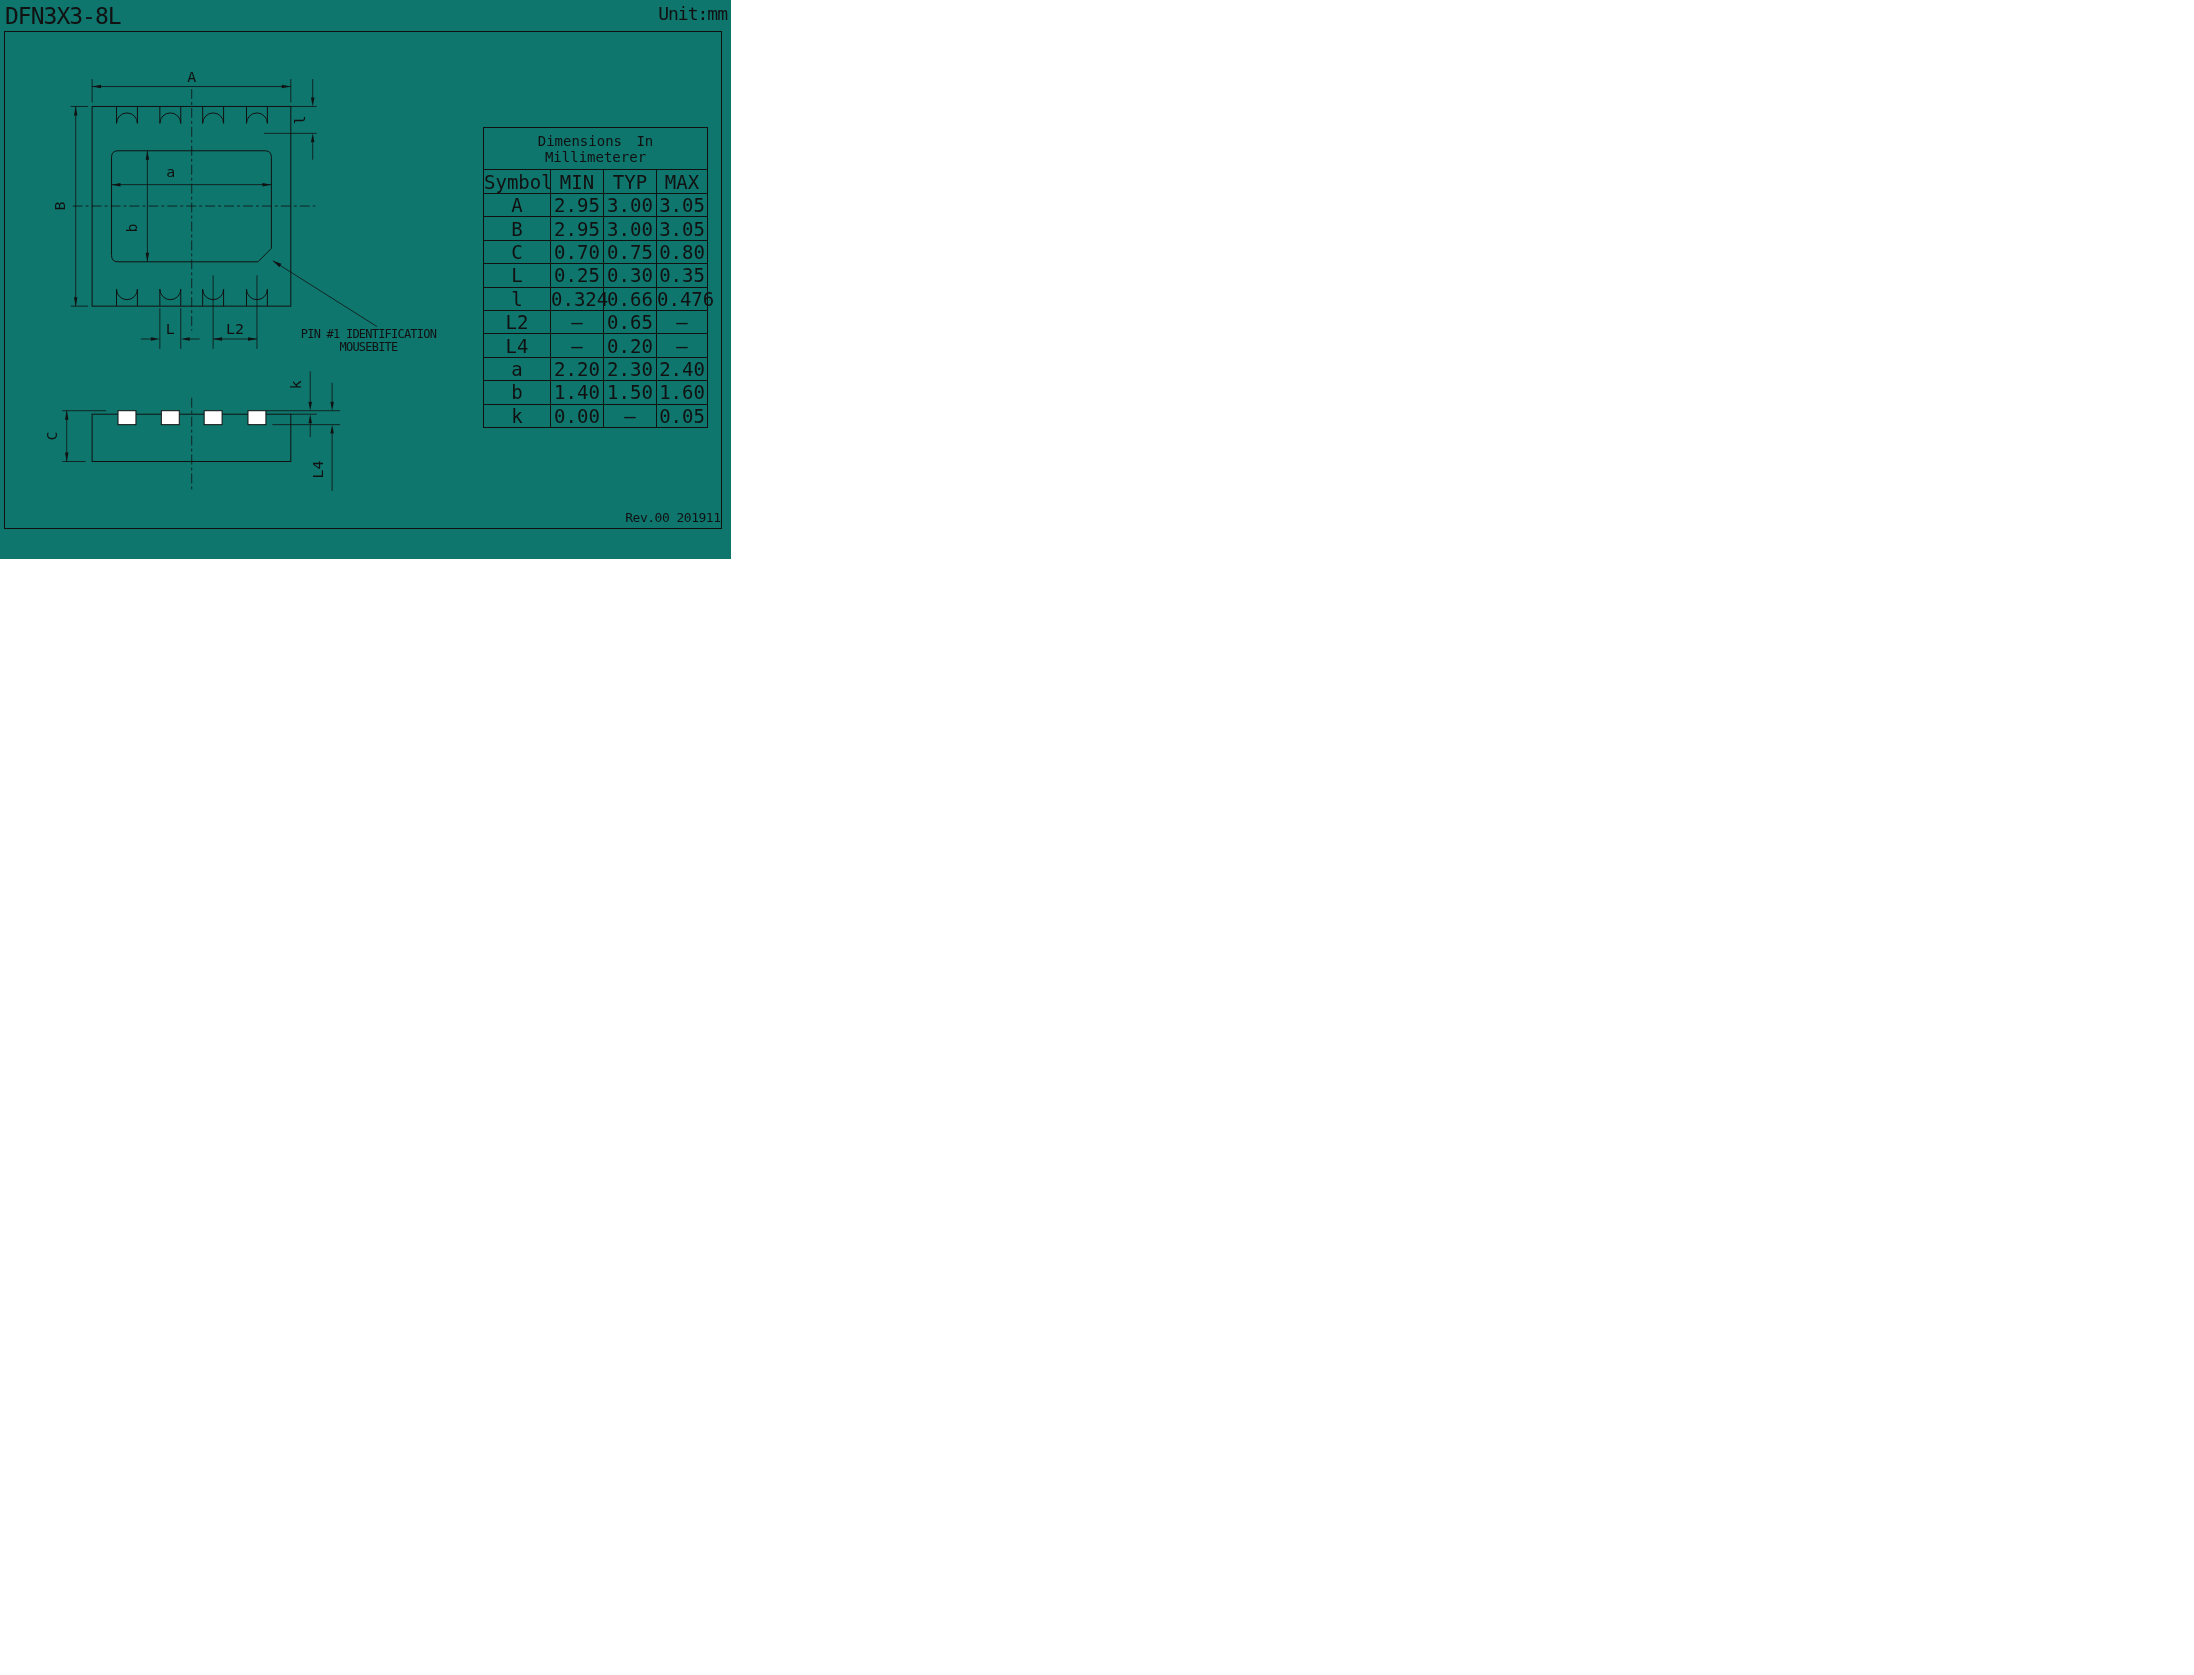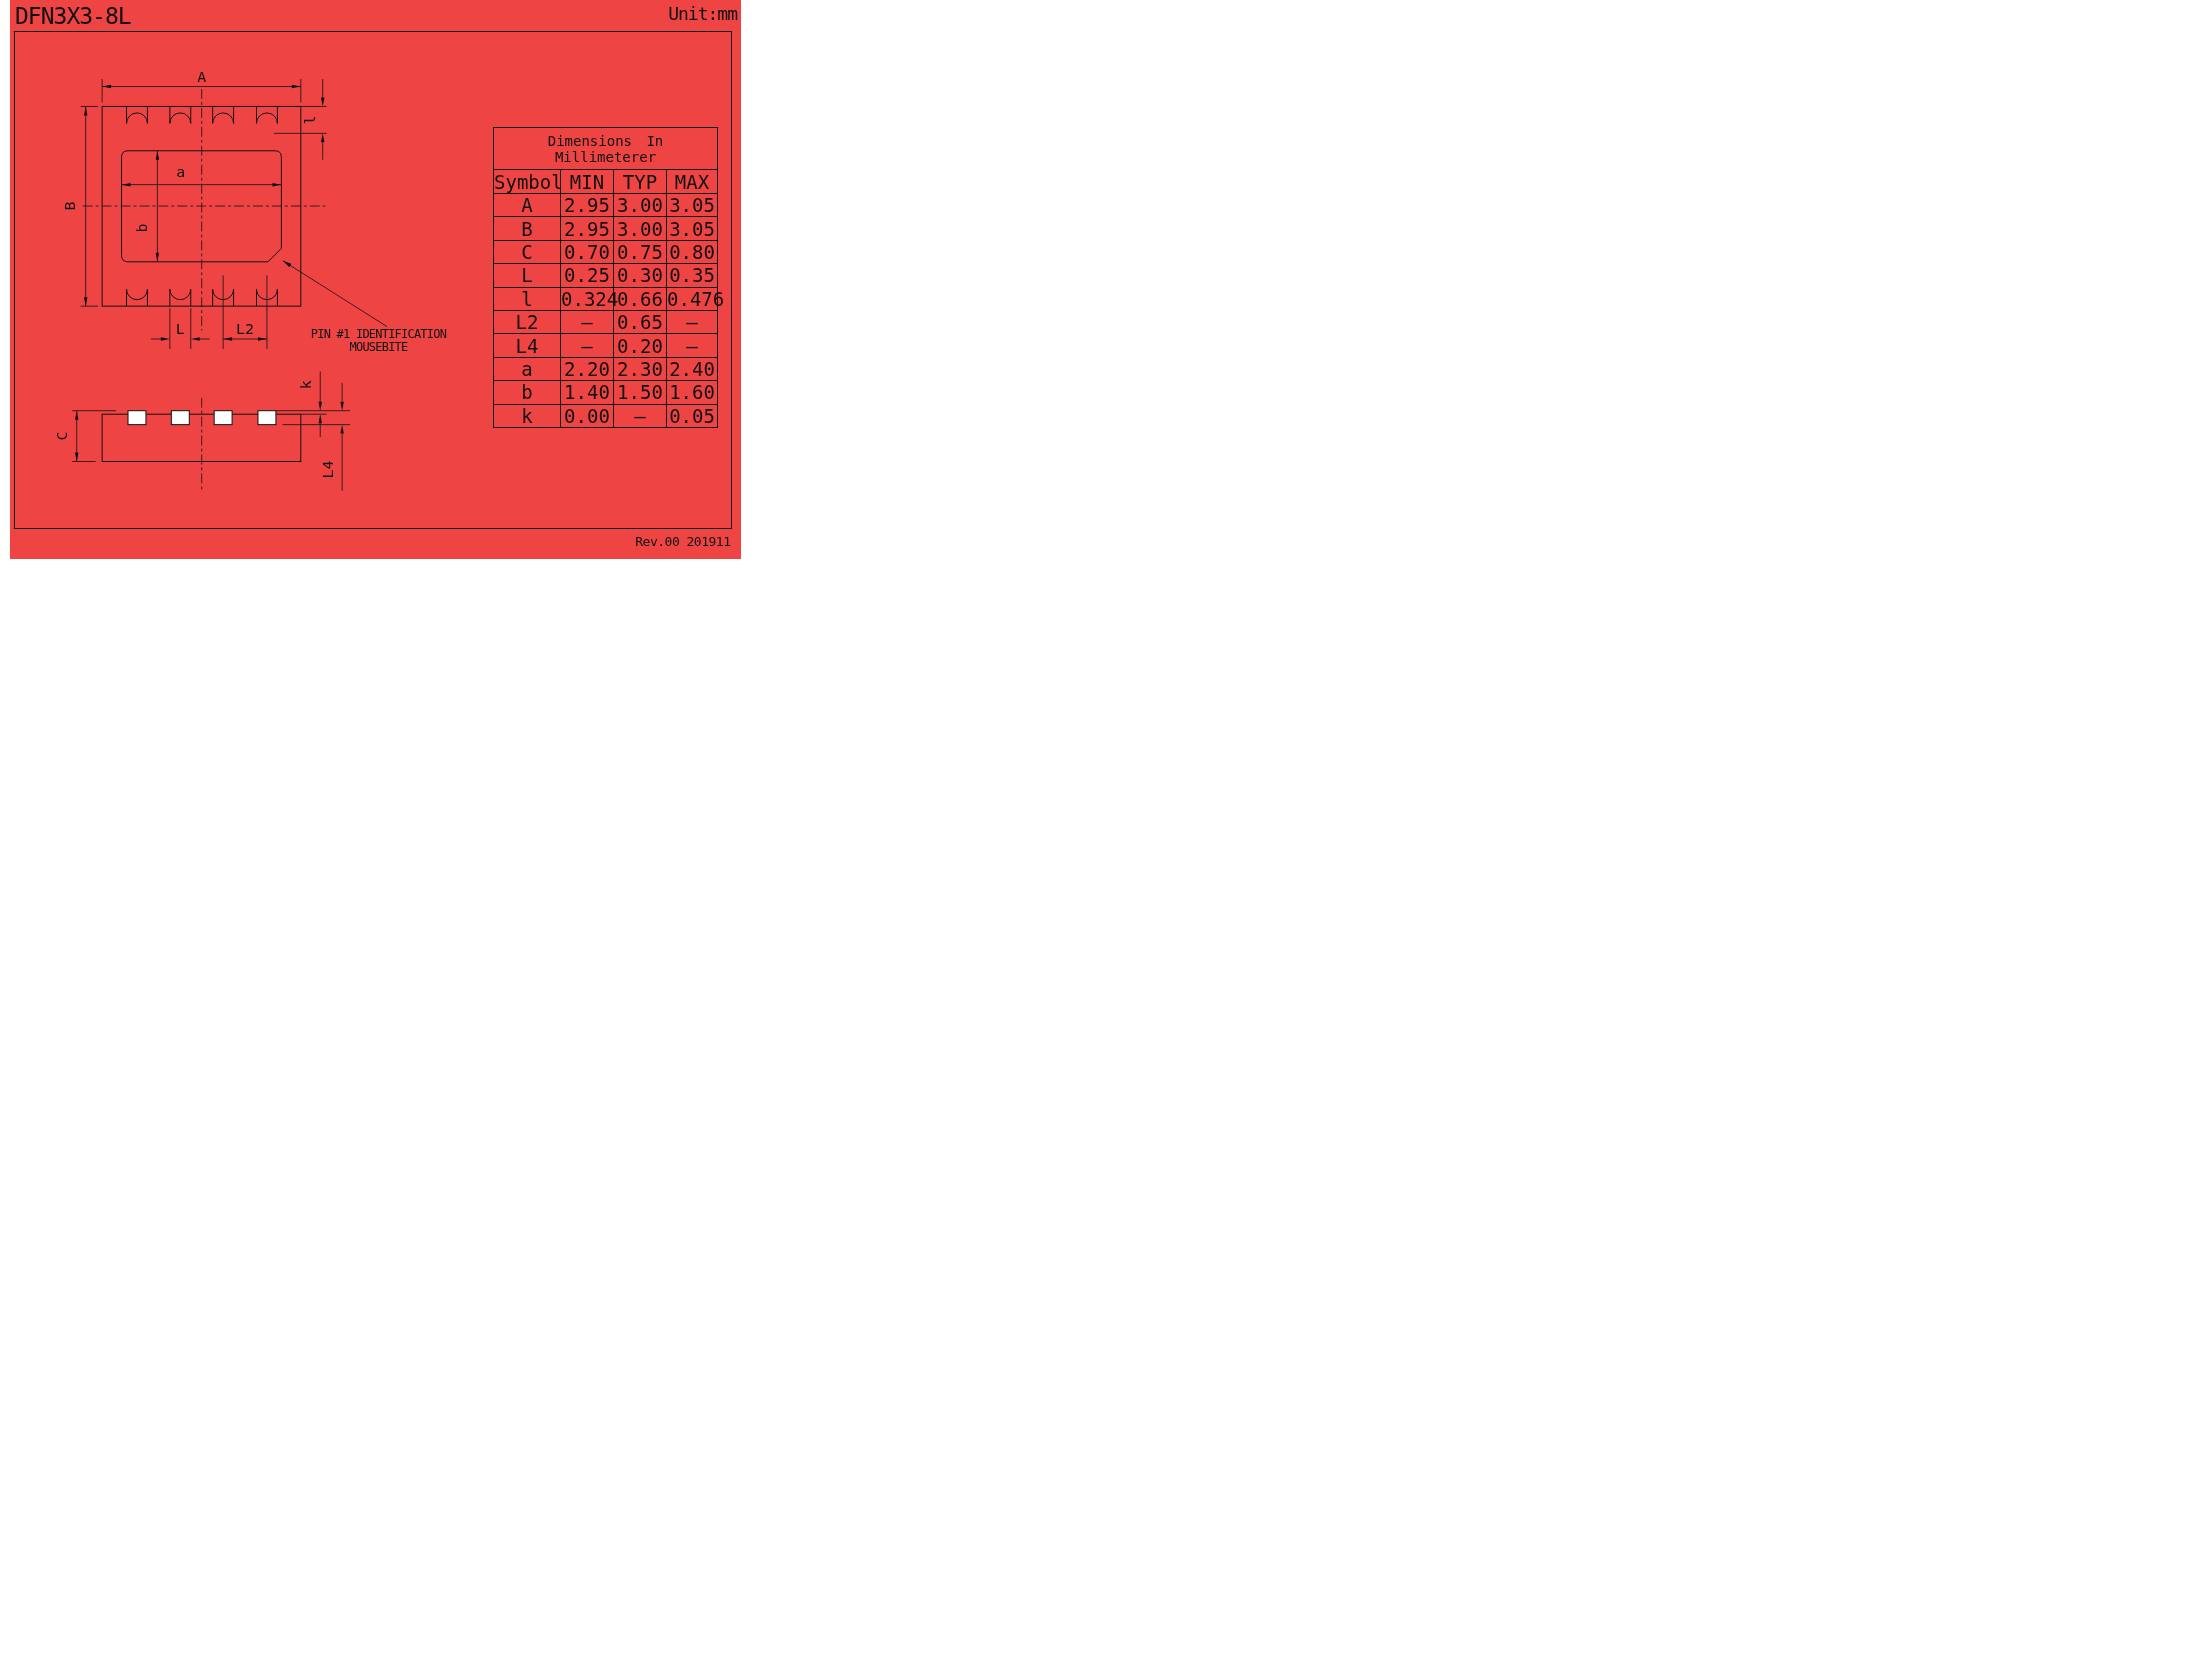--- a/index.html
+++ b/index.html
@@ -1,29 +1,29 @@
 <!DOCTYPE html>
 <html style="font-size:8px"><head>
 <meta charset="utf-8">
 <style>
   html,body { margin:0; padding:0; background:#fff; }
   #stage {
-    position:relative; width:731px; height:559px; background:#ef4444;
-    font-family:"DejaVu Sans Mono", monospace; color:#111;margin-left:10px;
+    position:relative; width:731px; height:559px; background:#0f766e;
+    font-family:"DejaVu Sans Mono", monospace; color:#111;
   }
   .hdr-title {
     position:absolute; left:5px; top:3px;
     font-size:23px; letter-spacing:-1px; white-space:nowrap;
   }
   .hdr-unit {
     position:absolute; right:4px; top:3px;
     font-size:18px; letter-spacing:-1px; white-space:nowrap;
   }
   .rev-label {
-    position:absolute; right:10.5px; top:534px;
+    position:absolute; right:10.5px; top:510px;
     font-size:13px; letter-spacing:-0.5px; white-space:nowrap;
   }
   .frame {
     position:absolute; left:4px; top:31px; width:718px; height:498px;
     border:1.5px solid #111; box-sizing:border-box;
   }
   svg { position:absolute; left:0; top:0; }
   .ln   { stroke:#111; fill:none; stroke-width:2px; }
   .thin { stroke:#111; fill:none; stroke-width:1.6px; }
   .chain{ stroke:#111; fill:none; stroke-width:1.6px; stroke-dasharray:20 6 6 6; }

